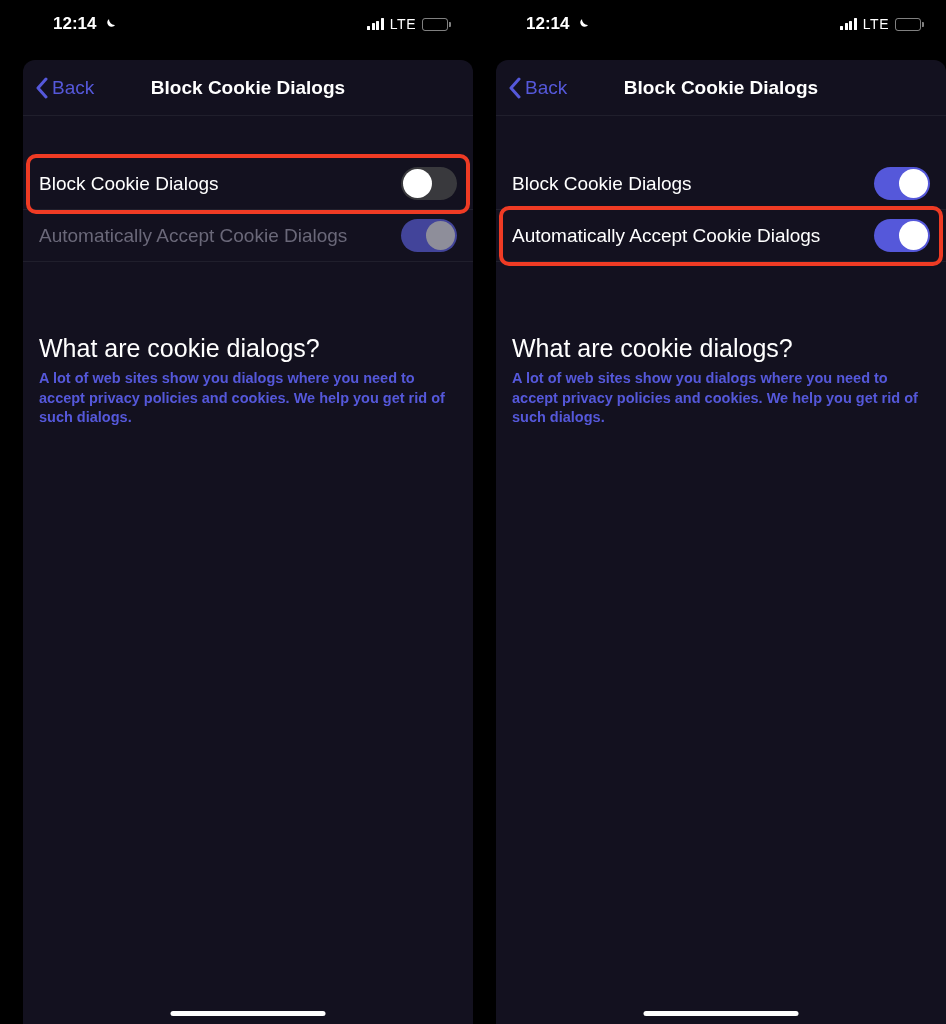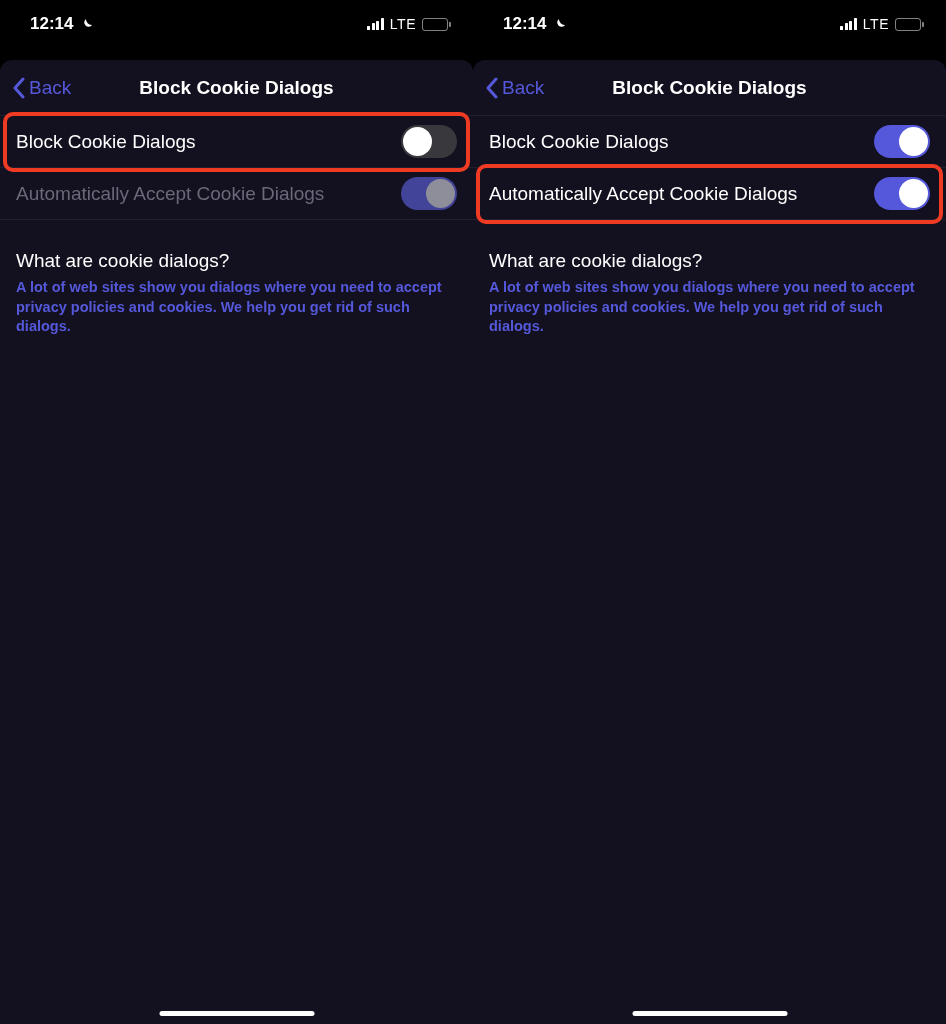--- a/index.html
+++ b/index.html
@@ -16,20 +16,21 @@
       display: flex;
       overflow: hidden;
     }
     .phone {
       width: 473px;
       height: 1024px;
       background: #000;
       position: relative;
       display: flex;
       flex-direction: column;
+      padding-left: 23px;
     }
     .status-bar {
       height: 48px;
       display: flex;
       align-items: center;
       justify-content: space-between;
       padding: 0 22px 0 30px;
       color: #fff;
       font-size: 17px;
       font-weight: 600;
@@ -95,20 +96,21 @@
       margin-left: 1px;
     }
     .sheet {
       flex: 1;
       background: #13111f;
       border-radius: 12px 12px 0 0;
       margin-top: 12px;
       display: flex;
       flex-direction: column;
       position: relative;
+      gap: 42px;
     }
     .nav-bar {
       height: 56px;
       display: flex;
       align-items: center;
       position: relative;
       border-bottom: 0.5px solid rgba(255,255,255,0.06);
     }
     .back-btn {
       display: flex;
@@ -194,21 +196,21 @@
     }
     .toggle.on-disabled .knob {
       right: 2px;
       background: #8e8e9a;
     }
     .help-section {
       padding: 30px 16px 0 16px;
     }
     .help-title {
       color: #fff;
-      font-size: 19px;
+      font-size: 25px;
       font-weight: 400;
       margin-bottom: 6px;
     }
     .help-body {
       color: #5558da;
       font-size: 14.5px;
       line-height: 1.35;
       font-weight: 700;
     }
     .home-indicator {

